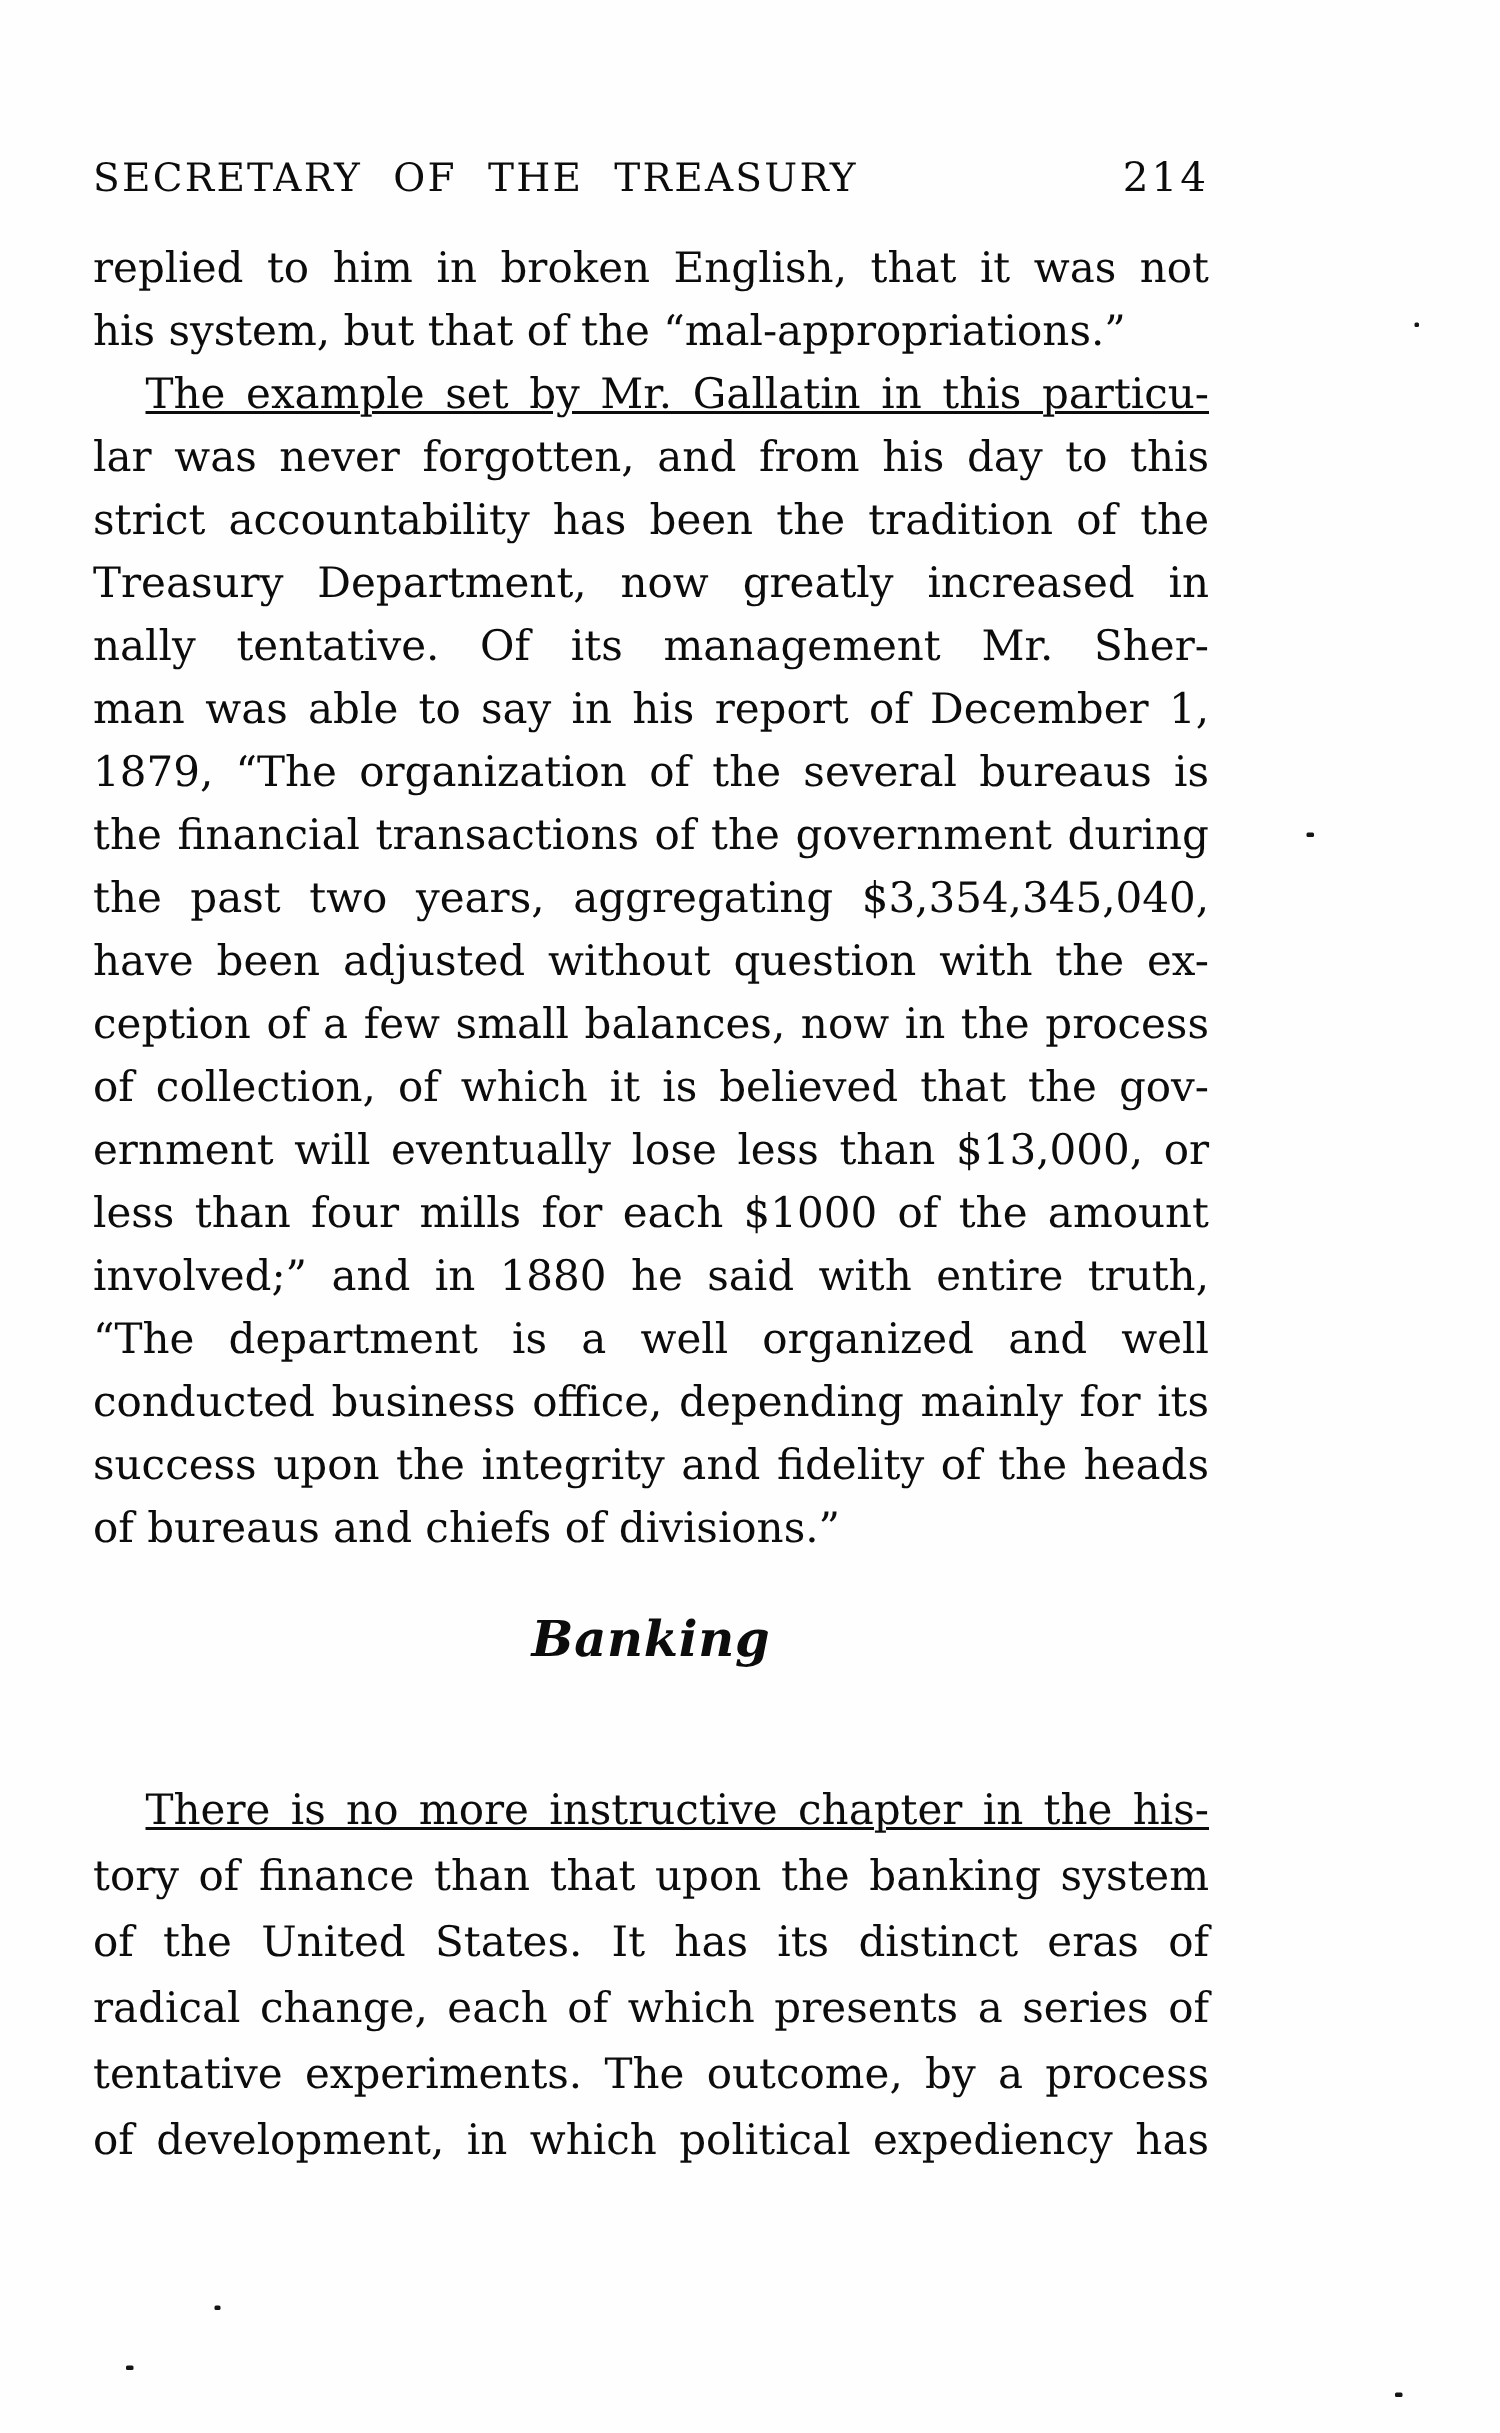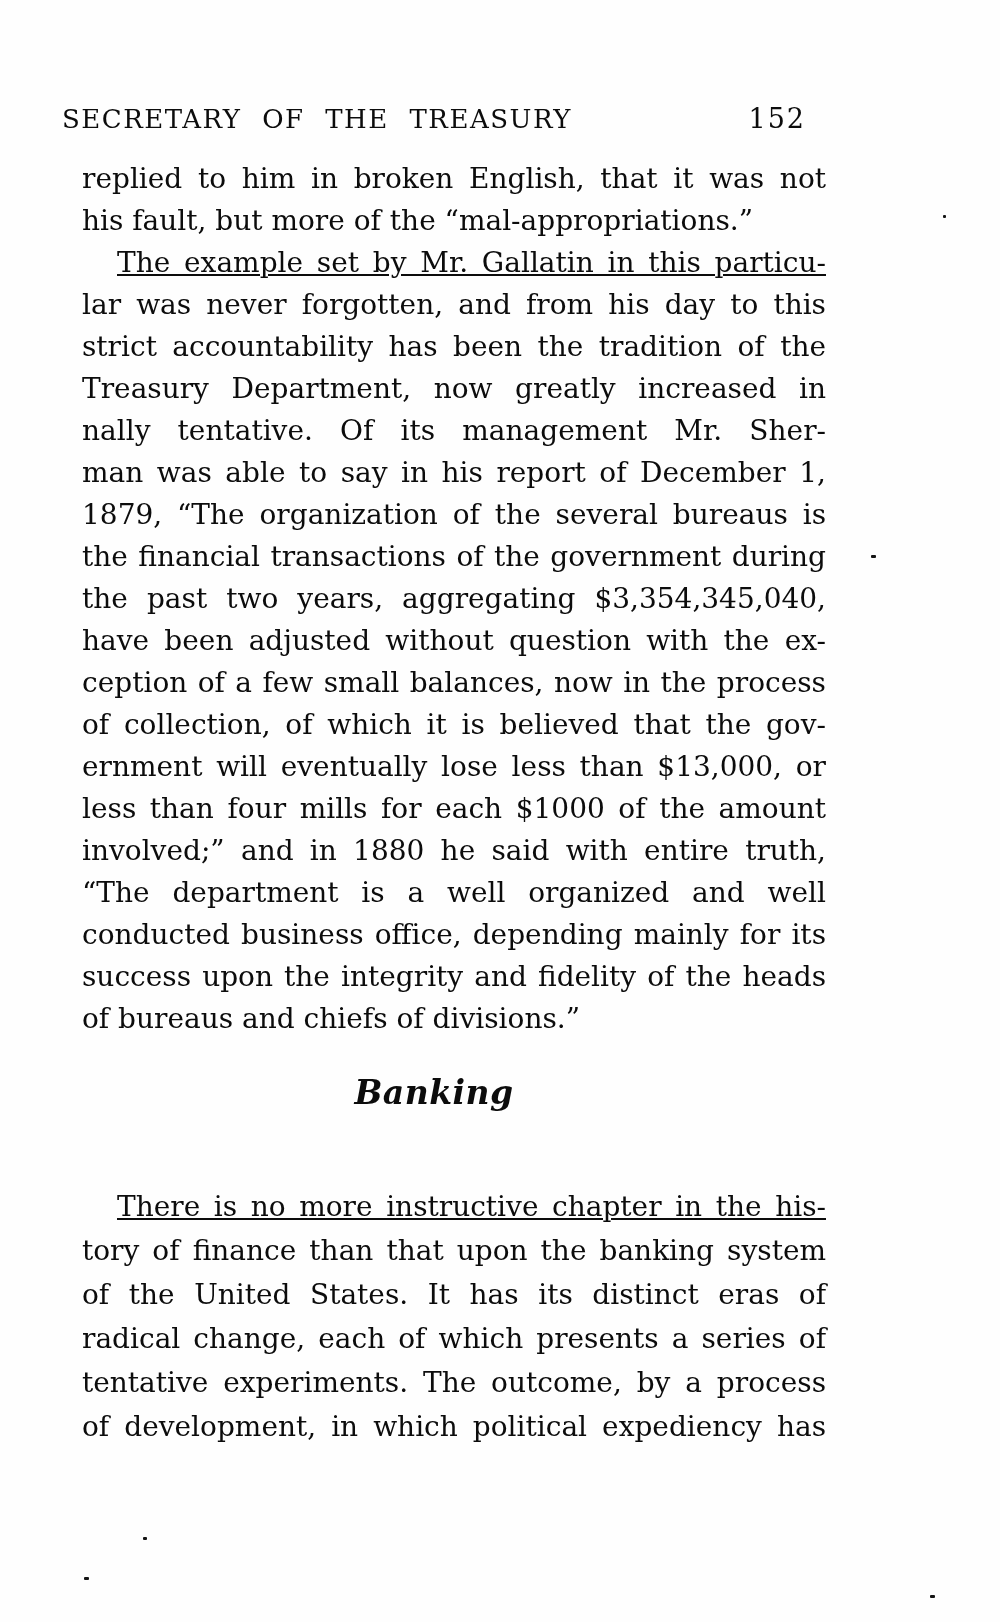--- a/index.html
+++ b/index.html
@@ -41,21 +41,20 @@
     top: 0;
     font-size: 27px;
     letter-spacing: 2px;
   }
   
   .text-block {
     position: absolute;
     left: 62px;
     width: 744px;
     font-size: 28px;
-    margin-left: 20px;
   }
   .block-a { top: 158px; line-height: 42px; }
   .block-b { top: 1185px; line-height: 44px; }
   .line {
     text-align: justify;
     text-align-last: justify;
     white-space: normal;
   }
   .line.short { text-align-last: left; }
   .line.indent { text-indent: 35px; text-decoration: underline; }
@@ -86,27 +85,27 @@
   .speck-4 { left: 84px;  top: 1577px; width: 5px; height: 3px; }
   .speck-5 { left: 930px; top: 1595px; width: 5px; height: 3px; }
 </style>
 </head>
 <body>
 
 <div class="page">
 
   <header class="running-header">
     <div class="header-title">SECRETARY OF THE TREASURY</div>
-    <div class="page-number">152</div>
+    <div class="page-number">214</div>
   </header>
 
   <main class="text-block block-a">
 
     <div class="line">replied to him in broken English, that it was not</div>
-    <div class="line short">his fault, but more of the “mal-appropriations.”</div>
+    <div class="line short">his system, but that of the “mal-appropriations.”</div>
 
     <div class="line indent">The example set by Mr. Gallatin in this particu-</div>
     <div class="line">lar was never forgotten, and from his day to this</div>
     <div class="line">strict accountability has been the tradition of the</div>
     <div class="line">Treasury Department, now greatly increased in</div>
     <div class="line">nally tentative.  Of its management Mr. Sher-</div>
     <div class="line">man was able to say in his report of December 1,</div>
     <div class="line">1879, “The organization of the several bureaus is</div>
     <div class="line">the financial transactions of the government during</div>
     <div class="line">the past two years, aggregating $3,354,345,040,</div>

